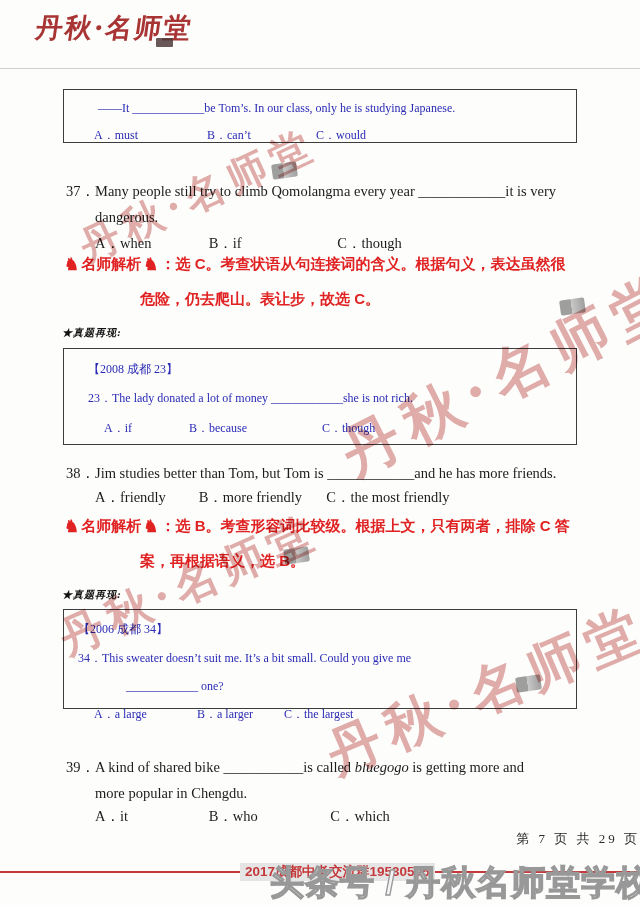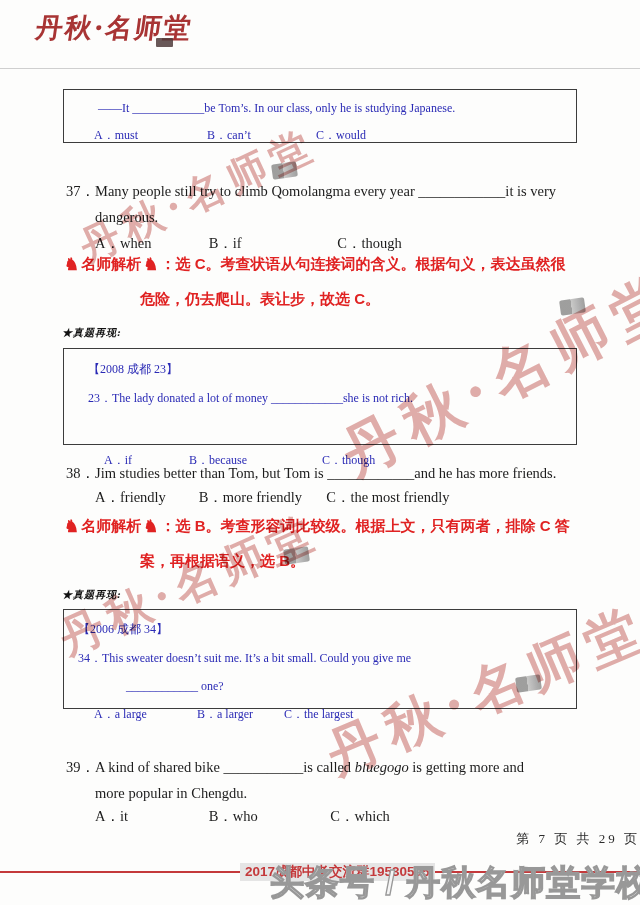--- a/index.html
+++ b/index.html
@@ -40,21 +40,21 @@
   .q37 { top:178px; } .q38 { top:460px; } .q39 { top:754px; }
   .wrapline { padding-left:29px; }
 
   
   .opts span { display:inline-block; white-space:nowrap; }
   .box1 .opts { margin-top:7px; padding-left:0; }
   .box1 .opts span:nth-child(1){ width:110px; } .box1 .opts span:nth-child(2){ width:106px; }
   .q37 .opts { padding-left:29px; }
   .q37 .opts span:nth-child(1){ width:110px; } .q37 .opts span:nth-child(2){ width:125px; }
   .box2 .opts { padding-left:16px; }
-  .box2 .opts span:nth-child(1){ width:82px;  } .box2 .opts span:nth-child(2){ width:130px;margin-top:32px; }
+  .box2 .opts span:nth-child(1){ width:82px;  } .box2 .opts span:nth-child(2){ width:130px; }
   .q38 .opts { padding-left:29px; margin-top:-2px; }
   .q38 .opts span:nth-child(1){ width:100px; } .q38 .opts span:nth-child(2){ width:124px; }
   .box3 .opts { padding-left:16px; }
   .box3 .opts span:nth-child(1){ width:100px; } .box3 .opts span:nth-child(2){ width:84px; }
   .q39 .opts { padding-left:29px; margin-top:-3px; }
   .q39 .opts span:nth-child(1){ width:110px; } .q39 .opts span:nth-child(2){ width:118px; }
 
   
   .analysis {
     position:absolute; left:62px; width:512px; color:#e02222; font-weight:bold;

